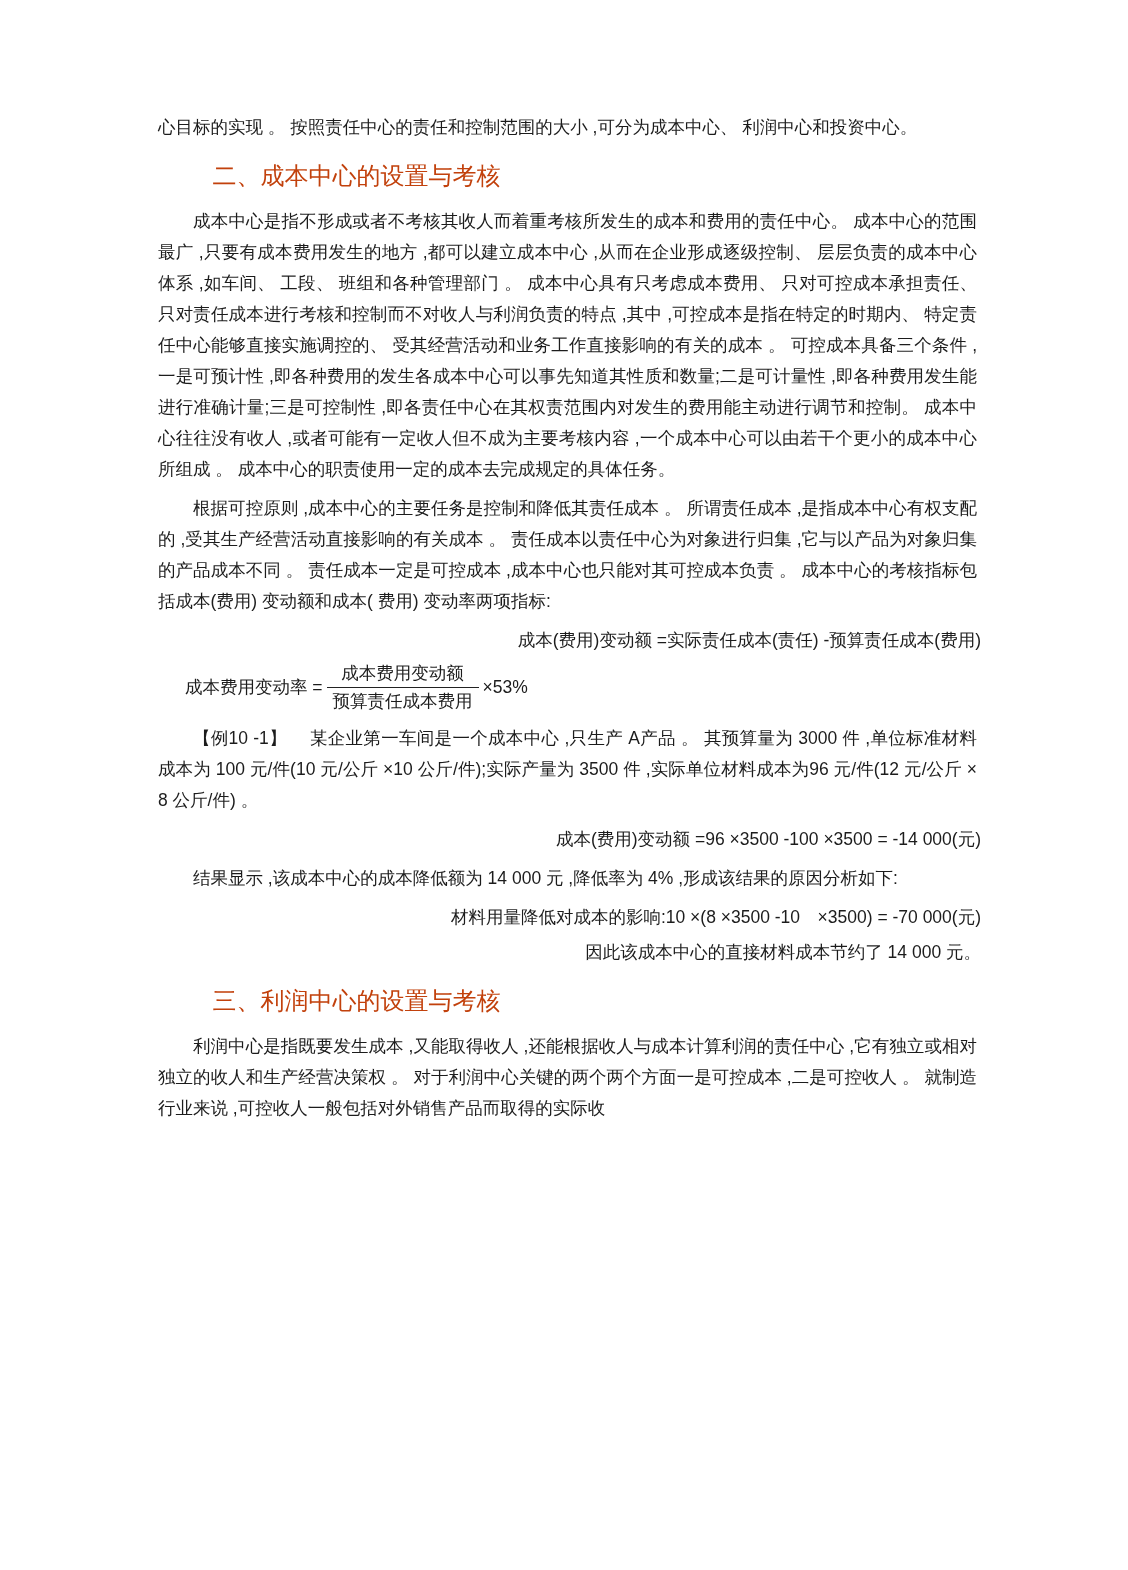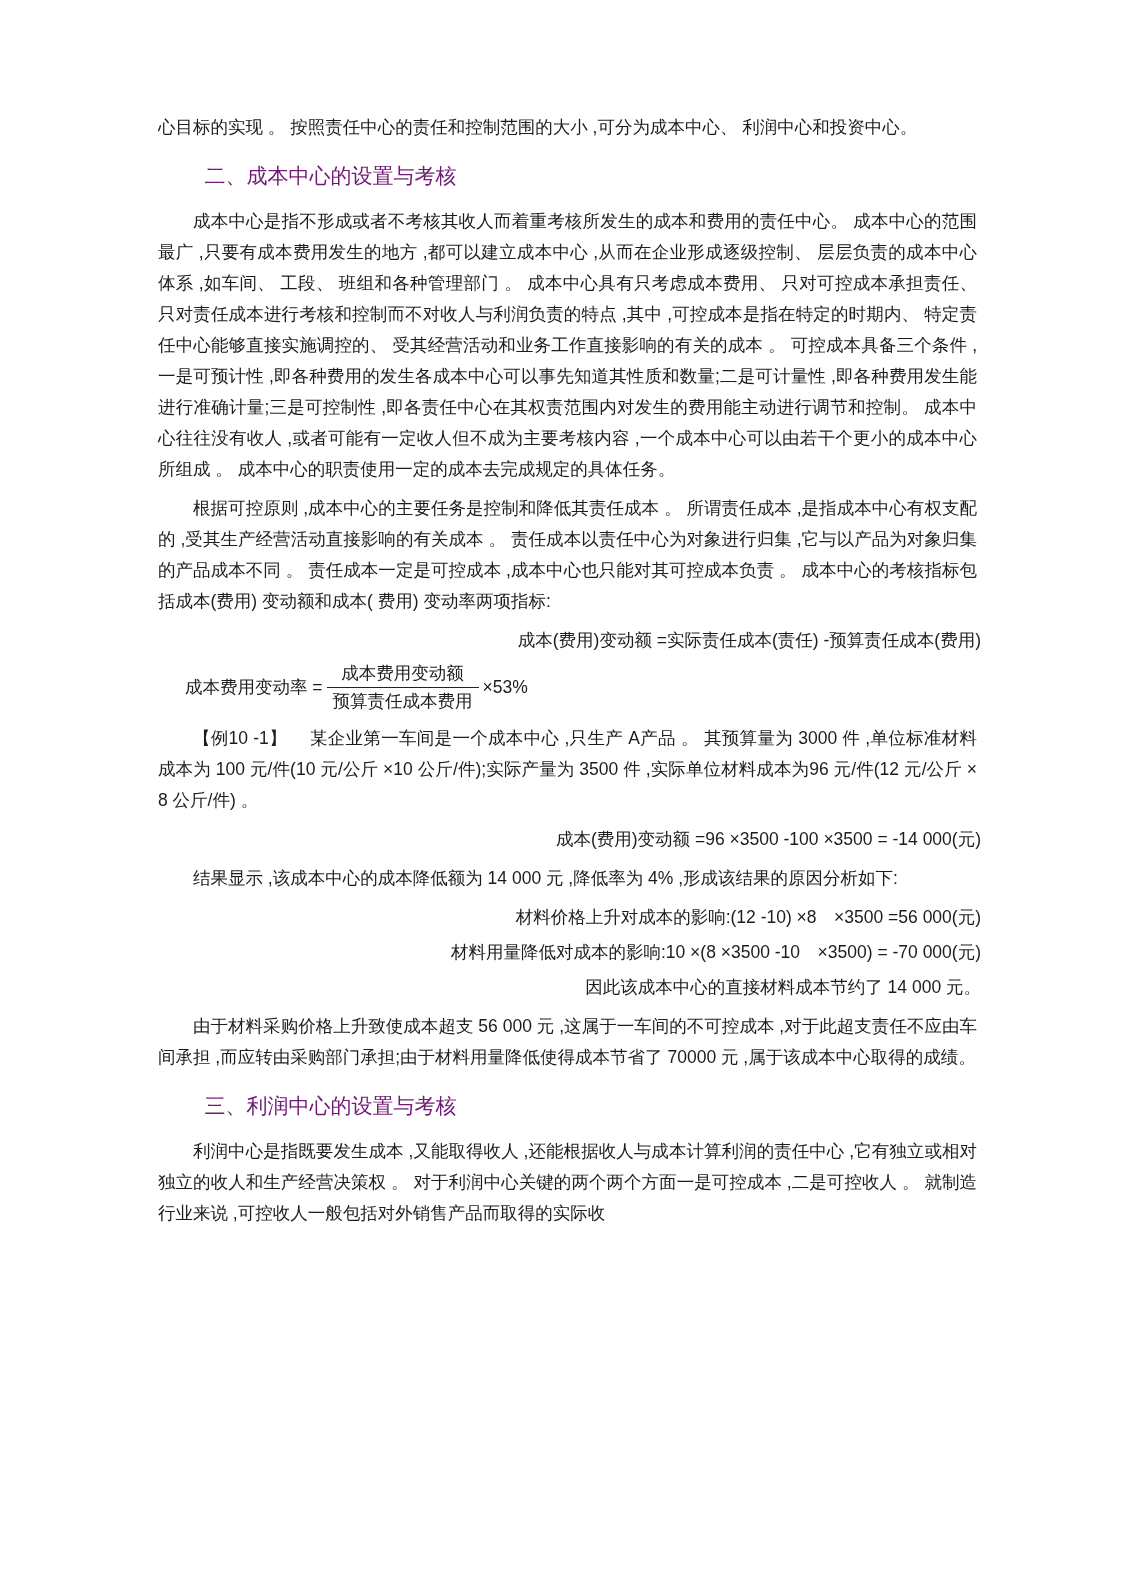--- a/index.html
+++ b/index.html
@@ -21,26 +21,26 @@
   }
   .para {
     margin: 8px;
     text-align: justify;
     text-indent: 2em;
   }
   .para.no-indent {
     text-indent: 0;
   }
   .heading {
-    font-size: 21px;
+    font-size: 24px;
     line-height: 31px;
     font-weight: 400;
     margin: 17px 0 15px 0;
     text-indent: 2.6em;
-    color: #701a75;
+    color: #c2410c;
   }
   .line {
     margin: 4px;
     text-indent: 2em;
     text-align: right;
   }
   .frac-line {
     display: flex;
     align-items: center;
     margin: 5px 0 6px 0;
@@ -90,25 +90,23 @@
   </div>
 
   <p class="para">【例10 -1】　 某企业第一车间是一个成本中心 ,只生产 A产品 。 其预算量为 3000 件 ,单位标准材料成本为 100 元/件(10 元/公斤 ×10 公斤/件);实际产量为 3500 件 ,实际单位材料成本为96 元/件(12 元/公斤 × 8 公斤/件) 。</p>
 
 
   <p class="line">成本(费用)变动额 =96 ×3500 -100 ×3500 = -14 000(元)</p>
 
 
   <p class="para">结果显示 ,该成本中心的成本降低额为 14 000 元 ,降低率为 4% ,形成该结果的原因分析如下:</p>
 
-  <p class="line">材料价格上升对成本的影响:(12 -10) ×8　×3500 =56 000(元)</p>
 
   <p class="line">材料用量降低对成本的影响:10 ×(8 ×3500 -10　×3500) = -70 000(元)</p>
 
   <p class="line">因此该成本中心的直接材料成本节约了 14 000 元。</p>
 
-  <p class="para">由于材料采购价格上升致使成本超支 56 000 元 ,这属于一车间的不可控成本 ,对于此超支责任不应由车间承担 ,而应转由采购部门承担;由于材料用量降低使得成本节省了 70000 元 ,属于该成本中心取得的成绩。</p>
 
   <h2 class="heading">三、利润中心的设置与考核</h2>
 
   <p class="para">利润中心是指既要发生成本 ,又能取得收人 ,还能根据收人与成本计算利润的责任中心 ,它有独立或相对独立的收人和生产经营决策权 。 对于利润中心关键的两个两个方面一是可控成本 ,二是可控收人 。 就制造行业来说 ,可控收人一般包括对外销售产品而取得的实际收</p>
 
 </div>
 
 </body></html>

